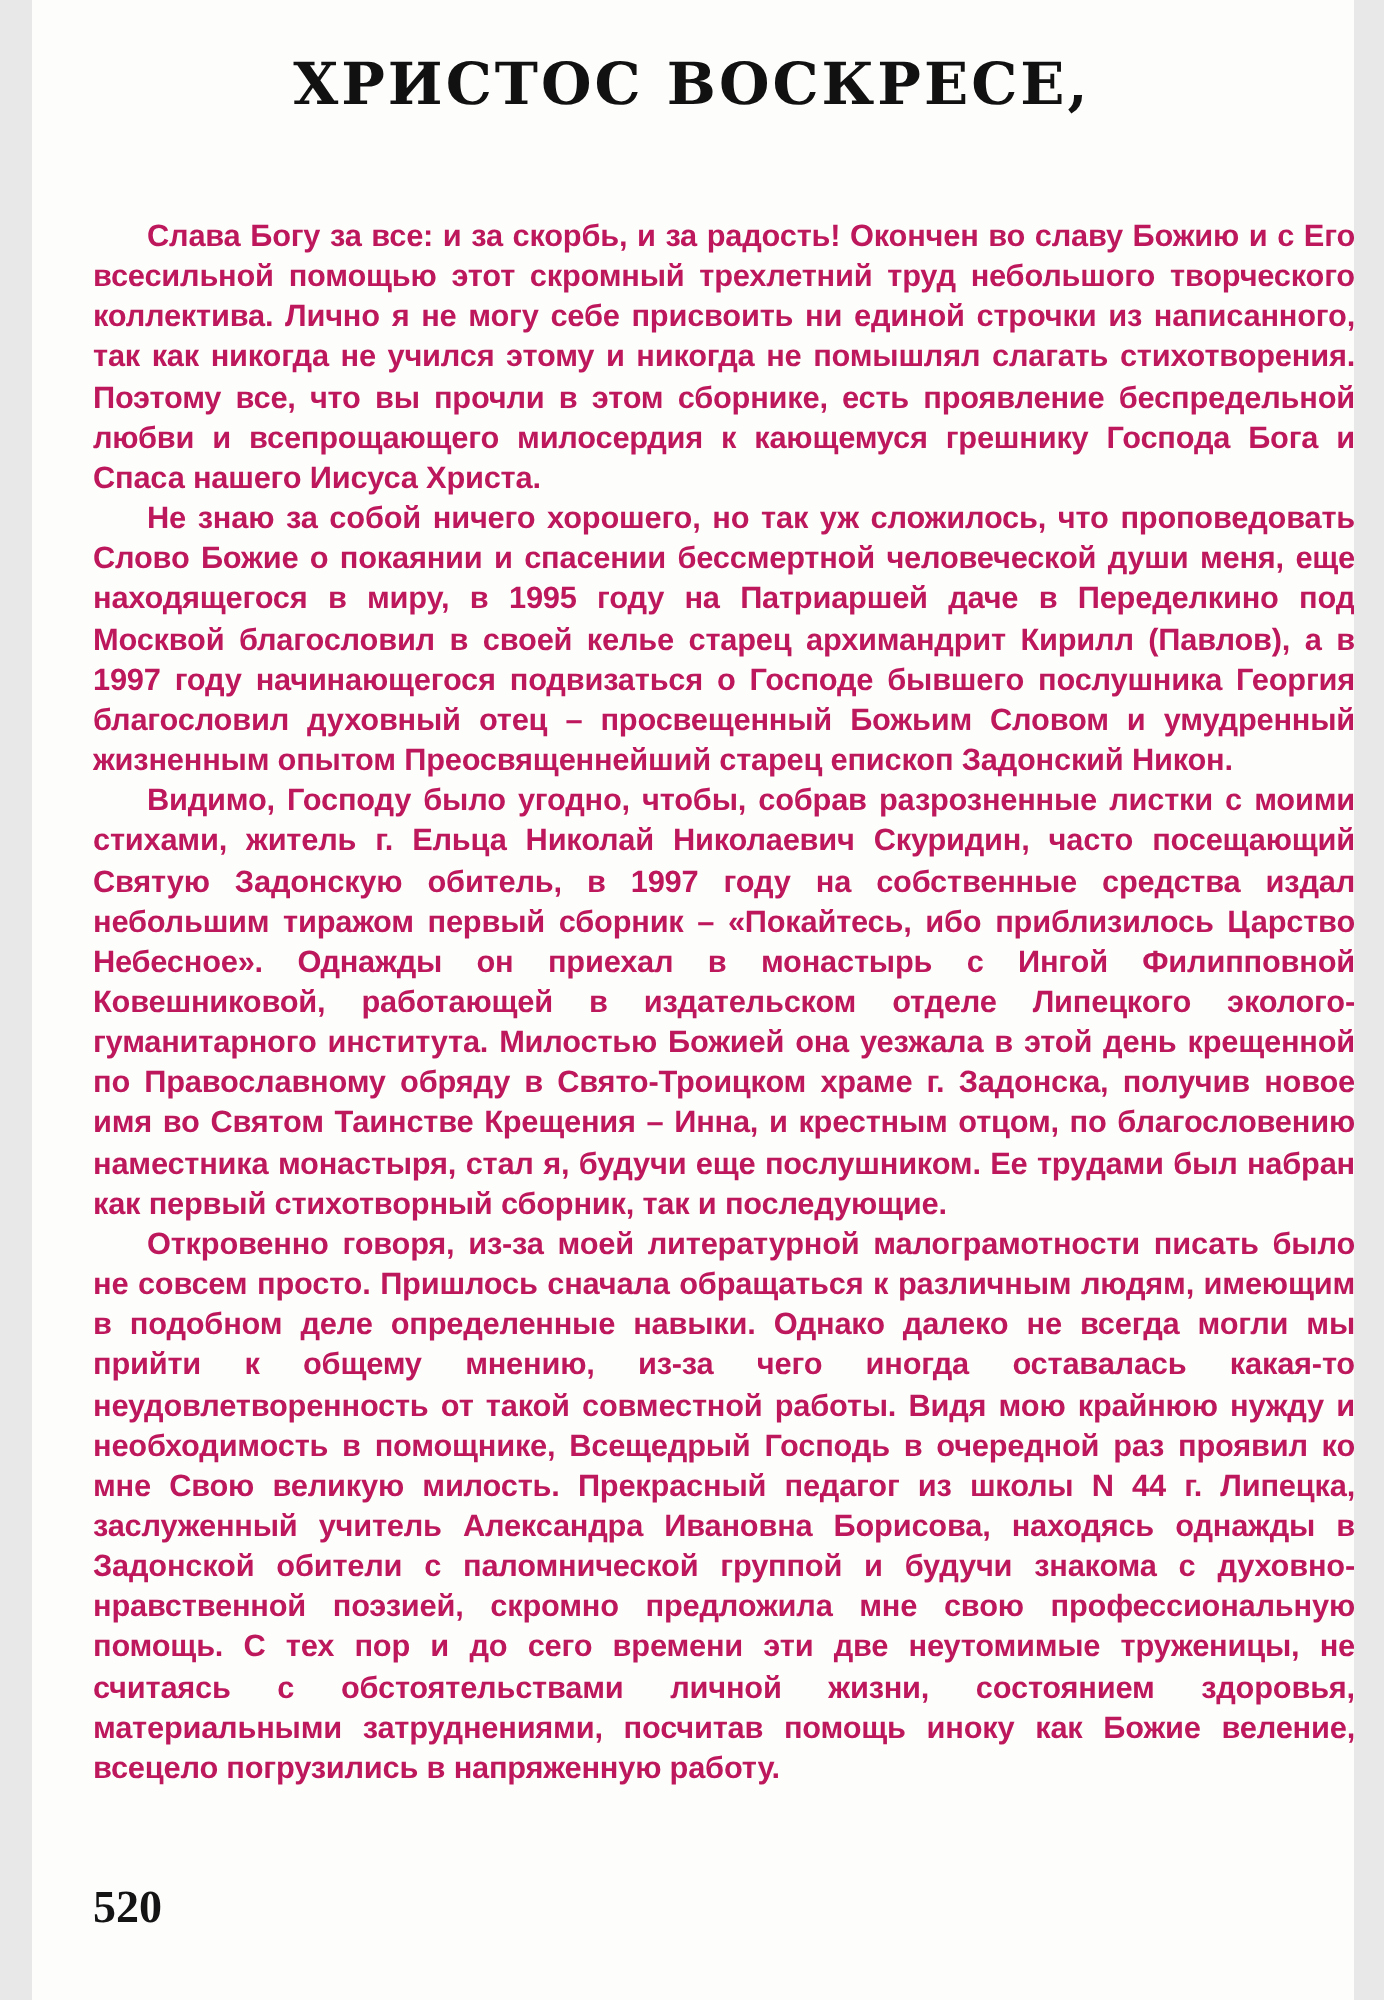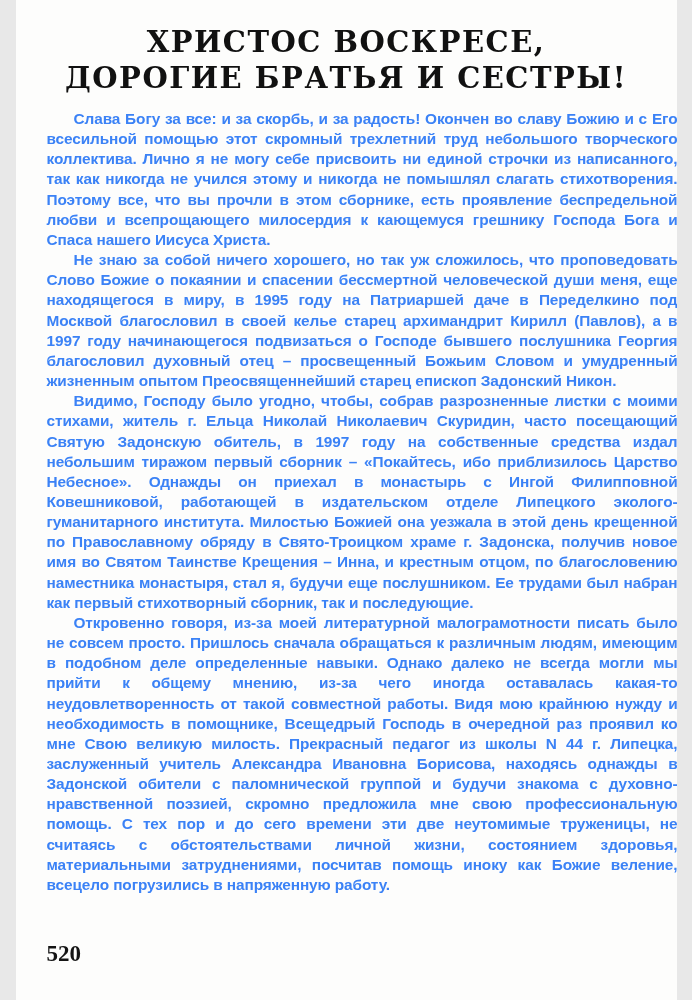--- a/index.html
+++ b/index.html
@@ -37,21 +37,21 @@
     position: absolute;
     top: 109px;
     left: 31px;
     width: 631px;
     font-family: "Liberation Sans", sans-serif;
     font-weight: 700;
     font-size: 15.4px;
     line-height: 20.15px;
     text-align: justify;
     letter-spacing: -0.1px;
-    color: #3b82f6;
+    color: #be185d;
   }
   .body-text p {
     margin: 0;
     padding: 0;
     text-indent: 27px;
   }
   .page-number {
     position: absolute;
     left: 31px;
     top: 941px;
@@ -61,21 +61,20 @@
     color: #141414;
   }
 </style>
 </head>
 <body>
 
 <div class="page">
 
   <h1 class="title">
     <span class="title-line">ХРИСТОС ВОСКРЕСЕ,</span>
-    <span class="title-line">ДОРОГИЕ БРАТЬЯ И СЕСТРЫ!</span>
   </h1>
 
   <div class="body-text">
     <p>Слава Богу за все: и за скорбь, и за радость! Окончен во славу Божию и с Его всесильной помощью этот скромный трехлетний труд небольшого творческого коллектива. Лично я не могу себе присвоить ни единой строчки из написанного, так как никогда не учился этому и никогда не помышлял слагать стихотворения. Поэтому все, что вы прочли в этом сборнике, есть проявление беспредельной любви и всепрощающего милосердия к кающемуся грешнику Господа Бога и Спаса нашего Иисуса Христа.</p>
     <p>Не знаю за собой ничего хорошего, но так уж сложилось, что проповедовать Слово Божие о покаянии и спасении бессмертной человеческой души меня, еще находящегося в миру, в 1995 году на Патриаршей даче в Переделкино под Москвой благословил в своей келье старец архимандрит Кирилл (Павлов), а в 1997 году начинающегося подвизаться о Господе бывшего послушника Георгия благословил духовный отец – просвещенный Божьим Словом и умудренный жизненным опытом Преосвященнейший старец епископ Задонский Никон.</p>
     <p>Видимо, Господу было угодно, чтобы, собрав разрозненные листки с моими стихами, житель г. Ельца Николай Николаевич Скуридин, часто посещающий Святую Задонскую обитель, в 1997 году на собственные средства издал небольшим тиражом первый сборник – «Покайтесь, ибо приблизилось Царство Небесное». Однажды он приехал в монастырь с Ингой Филипповной Ковешниковой, работающей в издательском отделе Липецкого эколого-гуманитарного института. Милостью Божией она уезжала в этой день крещенной по Православному обряду в Свято-Троицком храме г. Задонска, получив новое имя во Святом Таинстве Крещения – Инна, и крестным отцом, по благословению наместника монастыря, стал я, будучи еще послушником. Ее трудами был набран как первый стихотворный сборник, так и последующие.</p>
     <p>Откровенно говоря, из-за моей литературной малограмотности писать было не совсем просто. Пришлось сначала обращаться к различным людям, имеющим в подобном деле определенные навыки. Однако далеко не всегда могли мы прийти к общему мнению, из-за чего иногда оставалась какая-то неудовлетворенность от такой совместной работы. Видя мою крайнюю нужду и необходимость в помощнике, Всещедрый Господь в очередной раз проявил ко мне Свою великую милость. Прекрасный педагог из школы N 44 г. Липецка, заслуженный учитель Александра Ивановна Борисова, находясь однажды в Задонской обители с паломнической группой и будучи знакома с духовно-нравственной поэзией, скромно предложила мне свою профессиональную помощь. С тех пор и до сего времени эти две неутомимые труженицы, не считаясь с обстоятельствами личной жизни, состоянием здоровья, материальными затруднениями, посчитав помощь иноку как Божие веление, всецело погрузились в напряженную работу.</p>
   </div>
 
   <div class="page-number">520</div>

